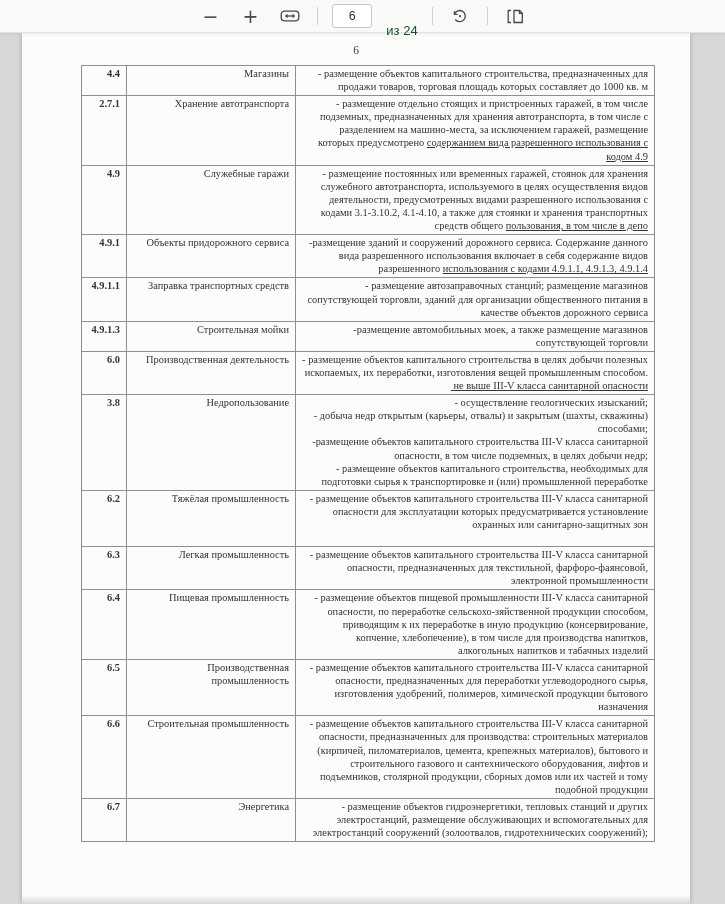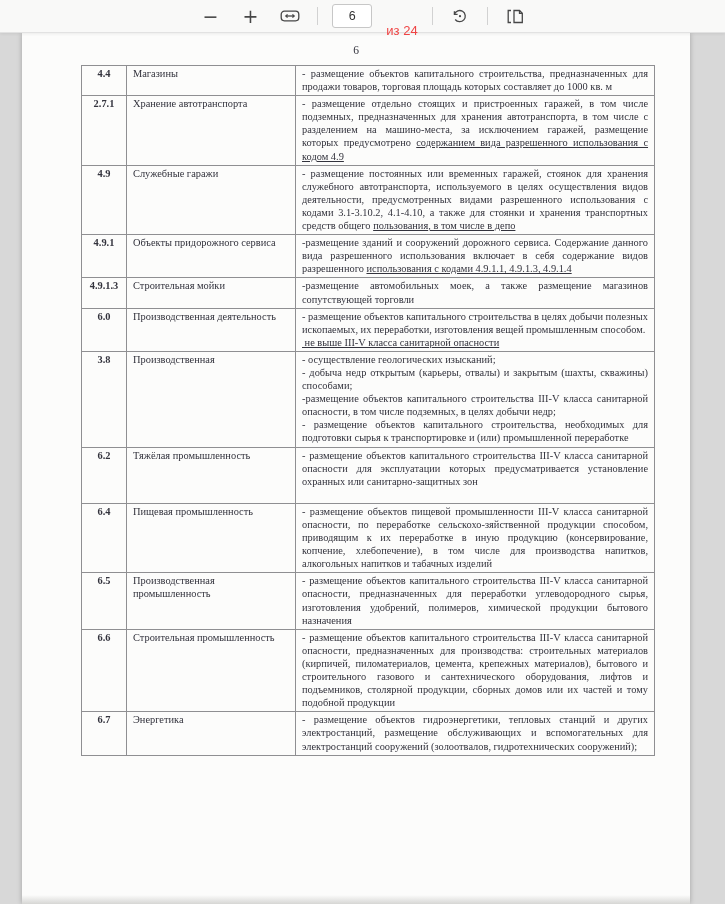--- a/index.html
+++ b/index.html
@@ -19,21 +19,21 @@
     display:flex; align-items:center; justify-content:center;
     width:26px; height:26px; font-size:19px; line-height:1;
     font-family:"DejaVu Sans", sans-serif;
   }
   .tb-sep { width:1px; height:18px; background:#d2d2d2; }
   .page-input {
     width:40px; height:24px; text-align:center; font-size:12.5px; color:#333;
     border:1px solid #c7c7c7; border-radius:3px; background:#fff; outline:none;
     font-family:"Liberation Sans", sans-serif;
   }
-  .page-count { font-size:13px; color:#ef4444;margin-top:28px; }
+  .page-count { font-size:13px; color:#14532d;margin-top:28px; }
   .tb-icon svg { display:block; }
 
   
   .viewport {
     position:absolute; left:0; top:33px; width:725px; height:871px;
     background:#d8d8d8; overflow:hidden;
   }
   .doc-page {
     position:absolute; left:22px; top:0; width:668px; height:871px;
     background:#fcfcfb; overflow:hidden;
@@ -45,20 +45,21 @@
     text-align:center; font-size:11.5px; margin-top:11px; color:#33333d;
   }
   table.uses {
     margin:9px auto 0 59px; width:559px;
     border-collapse:collapse; table-layout:fixed;
   }
   table.uses td {
     border:1px solid #8f8f92; vertical-align:top;
     font-size:10.4px; line-height:13.1px; color:#33333d;
     padding:1px 6px 2px 6px;
+    text-align:right;
   }
   td.c-code  { width:45px;  text-align:center; font-weight:bold; padding-top:2px; }
   td.c-name  { width:169px; text-align:justify; padding-left:8px; }
   td.c-desc  { width:359px; text-align:justify; padding-left:7px; padding-right:8px;font-family:Liberation Serif, serif; }
   .u { text-decoration:underline; }
 
   .page-bottom-edge {
     position:absolute; left:0; right:0; bottom:0; height:9px;
     background:linear-gradient(to bottom, rgba(252,252,251,0), #d6d6d4);
   }
@@ -131,38 +132,48 @@
             <td class="c-code">4.9</td>
             <td class="c-name">Служебные гаражи</td>
             <td class="c-desc"><span>- размещение постоянных или временных гаражей, стоянок для хранения служебного автотранспорта, используемого в целях осуществления видов деятельности, предусмотренных видами разрешенного использования с кодами 3.1-3.10.2, 4.1-4.10, а также для стоянки и хранения транспортных средств общего </span><span class="u">пользования, в том числе в депо</span></td>
           </tr>
           <tr>
             <td class="c-code">4.9.1</td>
             <td class="c-name">Объекты придорожного сервиса</td>
             <td class="c-desc"><span>-размещение зданий и сооружений дорожного сервиса. Содержание данного вида разрешенного использования включает в себя содержание видов разрешенного </span><span class="u">использования с кодами 4.9.1.1, 4.9.1.3, 4.9.1.4</span></td>
           </tr>
           <tr>
+            <td class="c-code">4.9.1.1</td>
+            <td class="c-name">Заправка транспортных средств</td>
+            <td class="c-desc"><span>- размещение автозаправочных станций; размещение магазинов сопутствующей торговли, зданий для организации общественного питания в качестве объектов дорожного сервиса</span></td>
+          </tr>
+          <tr>
             <td class="c-code">4.9.1.3</td>
             <td class="c-name">Строительная мойки</td>
             <td class="c-desc"><span>-размещение автомобильных моек, а также размещение магазинов сопутствующей торговли</span></td>
           </tr>
           <tr>
             <td class="c-code">6.0</td>
             <td class="c-name">Производственная деятельность</td>
             <td class="c-desc"><span>- размещение объектов капитального строительства в целях добычи полезных ископаемых, их переработки, изготовления вещей промышленным способом.</span><br><span class="u">&nbsp;не выше III-V класса санитарной опасности</span></td>
           </tr>
           <tr>
             <td class="c-code">3.8</td>
-            <td class="c-name">Производственная</td>
+            <td class="c-name">Недропользование</td>
             <td class="c-desc"><span>- осуществление геологических изысканий;</span><br><span>- добыча недр открытым (карьеры, отвалы) и закрытым (шахты, скважины) способами;</span><br><span>-размещение объектов капитального строительства III-V класса санитарной опасности, в том числе подземных, в целях добычи недр;</span><br><span>- размещение объектов капитального строительства, необходимых для подготовки сырья к транспортировке и (или) промышленной переработке</span></td>
           </tr>
           <tr>
             <td class="c-code">6.2</td>
             <td class="c-name">Тяжёлая промышленность</td>
             <td class="c-desc"><span>- размещение объектов капитального строительства  III-V класса санитарной опасности для эксплуатации которых предусматривается установление охранных или санитарно-защитных зон</span><br><span>&nbsp;</span></td>
+          </tr>
+          <tr>
+            <td class="c-code">6.3</td>
+            <td class="c-name">Легкая промышленность</td>
+            <td class="c-desc"><span>- размещение объектов капитального строительства III-V класса санитарной опасности, предназначенных для текстильной, фарфоро-фаянсовой, электронной промышленности</span></td>
           </tr>
           <tr>
             <td class="c-code">6.4</td>
             <td class="c-name">Пищевая промышленность</td>
             <td class="c-desc"><span>- размещение объектов пищевой промышленности III-V класса санитарной опасности, по переработке сельскохо-зяйственной продукции способом, приводящим к их переработке в иную продукцию (консервирование, копчение, хлебопечение), в том числе для производства напитков, алкогольных напитков и табачных изделий</span></td>
           </tr>
           <tr>
             <td class="c-code">6.5</td>
             <td class="c-name">Производственная промышленность</td>
             <td class="c-desc"><span>- размещение объектов капитального строительства III-V класса санитарной опасности, предназначенных для переработки углеводородного сырья, изготовления удобрений, полимеров, химической продукции бытового назначения</span></td>

